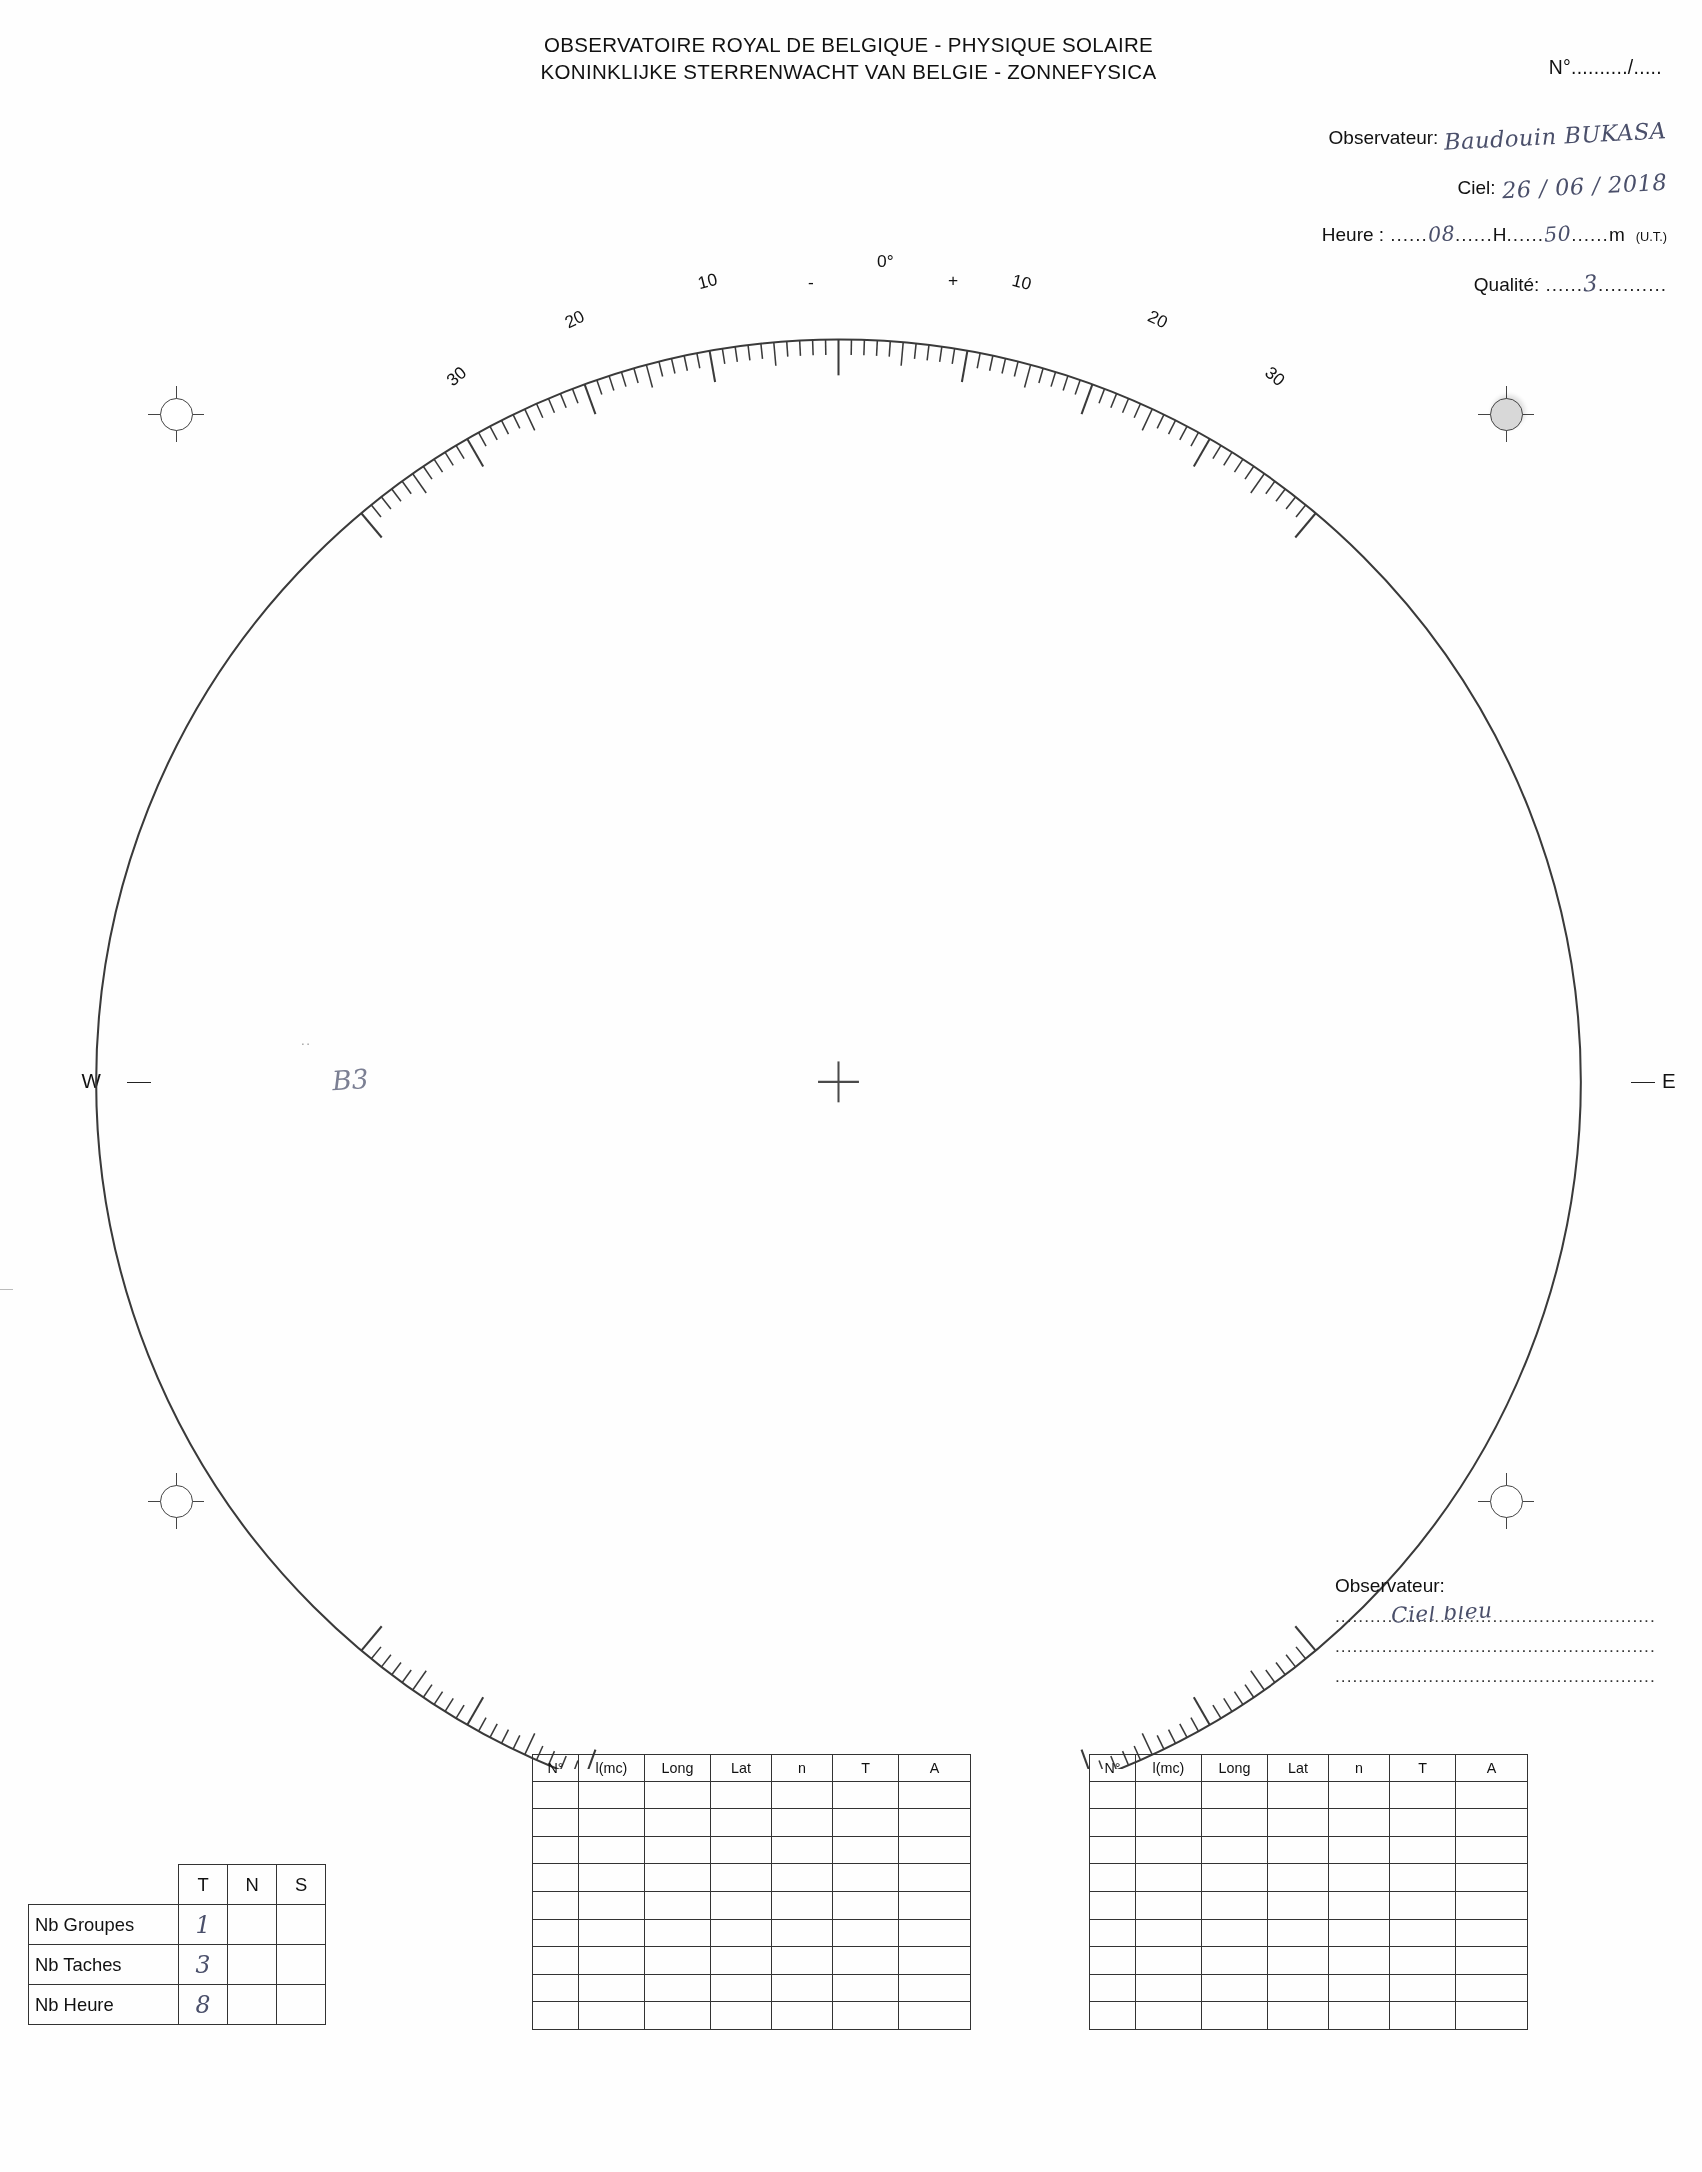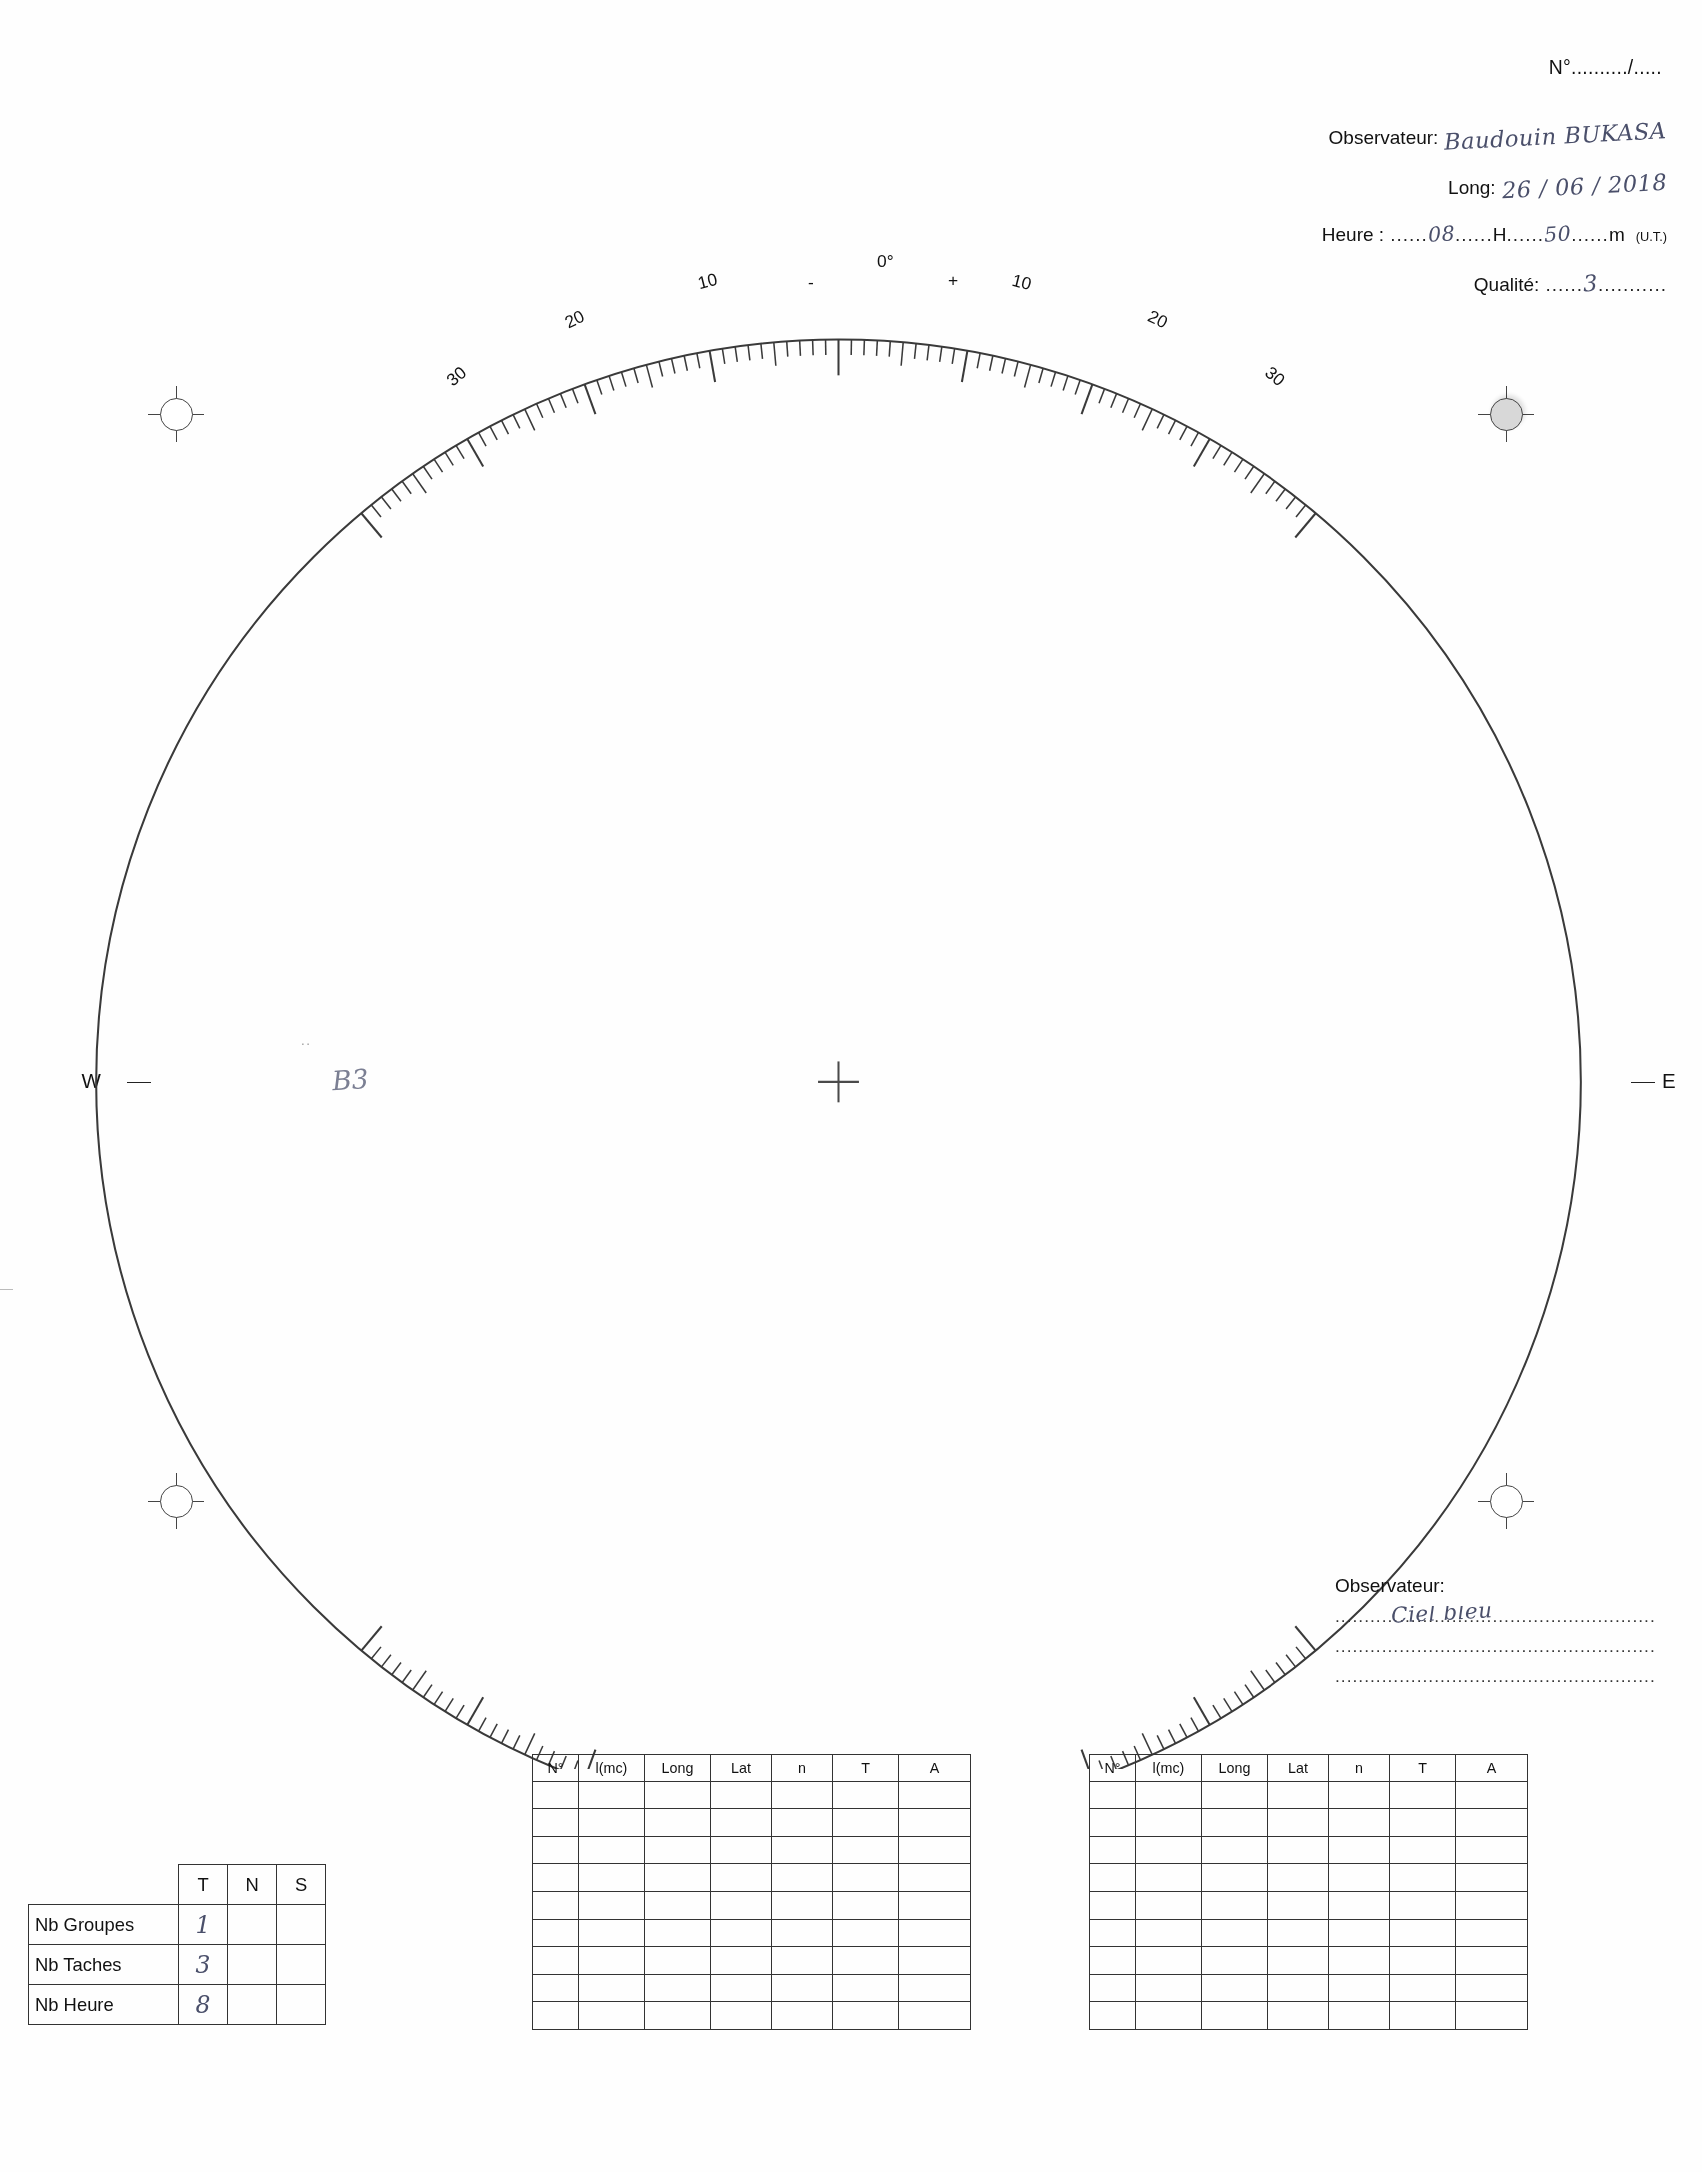--- a/index.html
+++ b/index.html
@@ -264,30 +264,34 @@
     width: 13.3px;
     height: 1px;
     background: #bbb;
   }
 </style>
 </head>
 <body>
 
 <div class="sheet">
 
+  <div class="title-block">
+    <div class="title-line">OBSERVATOIRE ROYAL DE BELGIQUE - PHYSIQUE SOLAIRE</div>
+    <div class="title-line">KONINKLIJKE STERRENWACHT VAN BELGIE - ZONNEFYSICA</div>
+  </div>
   <div class="ref-no">N°........../.....</div>
 
 
   <div class="obs-block">
     <div class="obs-row">
       <span class="obs-label">Observateur:</span>
       <span class="hand">Baudouin BUKASA</span>
     </div>
     <div class="obs-row">
-      <span class="obs-label">Long:</span>
+      <span class="obs-label">Ciel:</span>
       <span class="hand">26 / 06 / 2018</span>
     </div>
     <div class="obs-row">
       <span class="obs-label">Heure :</span>
       <span class="dots">......</span>
       <span class="hand small">08</span>
       <span class="dots">......</span>
       <span>H</span>
       <span class="dots">......</span>
       <span class="hand small">50</span>

